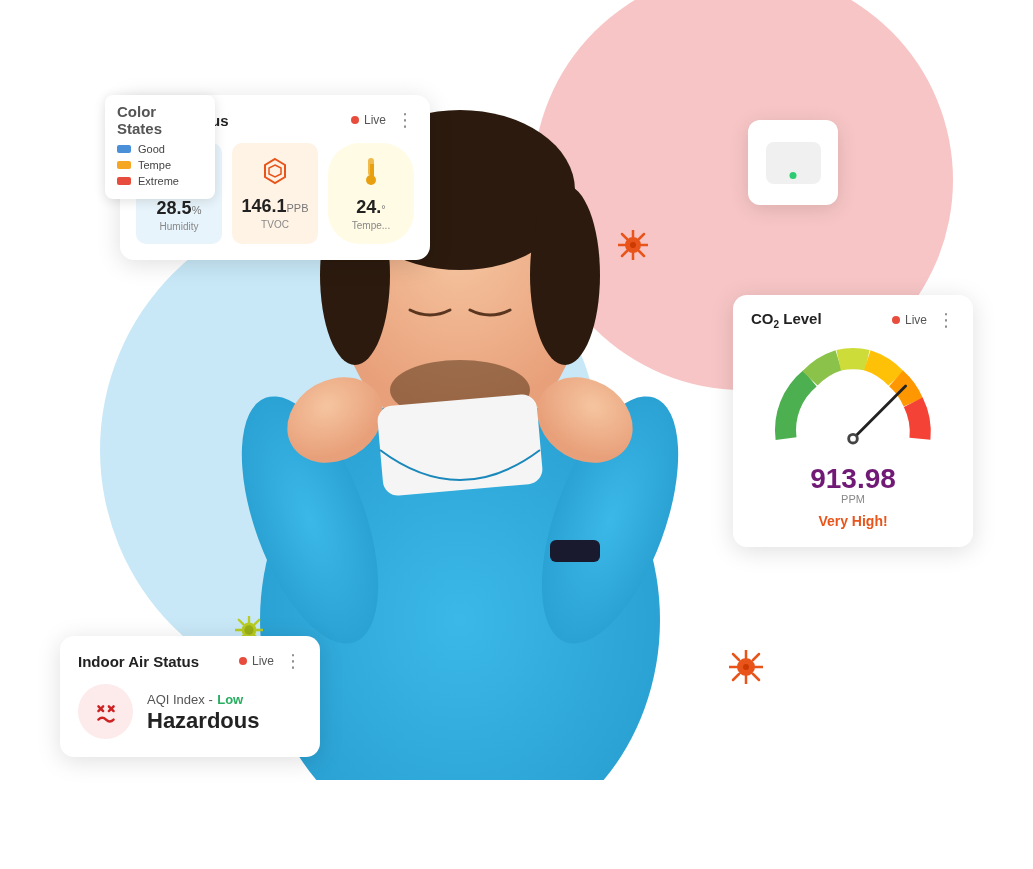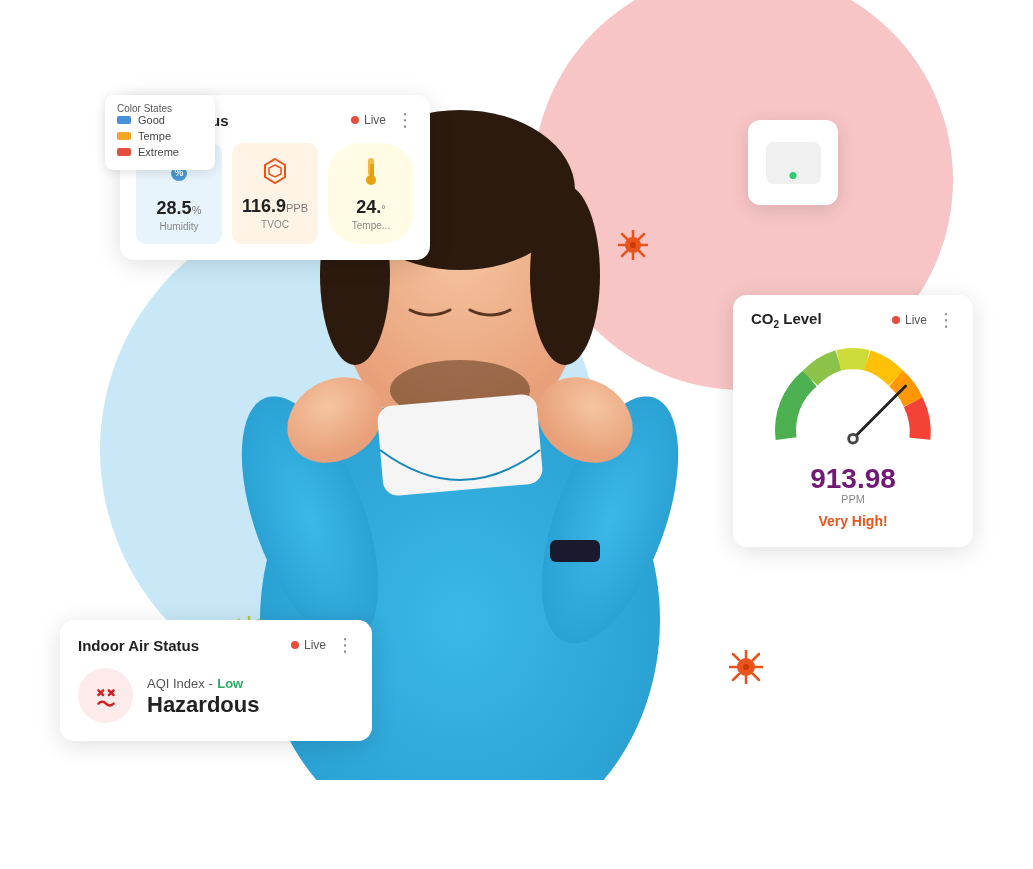--- a/index.html
+++ b/index.html
@@ -144,24 +144,24 @@
       top: 95px;
       left: 105px;
       z-index: 11;
       background: #fff;
       border-radius: 8px;
       padding: 8px 12px;
       box-shadow: 0 2px 12px rgba(0,0,0,0.13);
       width: 110px;
     }
     .color-states-title {
-      font-size: 10px;
-      font-weight: 400;
+      font-size: 15px;
+      font-weight: 700;
       color: #555;
-      margin-bottom: 0;
+      margin-bottom: 6px;
     }
     .color-state-item {
       display: flex;
       align-items: center;
       gap: 7px;
       margin-bottom: 4px;
     }
     .color-swatch {
       width: 14px;
       height: 8px;
@@ -247,28 +247,28 @@
       text-align: center;
       font-size: 14px;
       font-weight: 700;
       color: #e8541a;
       margin-top: 8px;
     }
 
     
     .indoor-air-card {
       position: absolute;
-      bottom: 128px;
+      bottom: 112px;
       left: 60px;
       z-index: 10;
       background: #fff;
       border-radius: 14px;
       padding: 14px 18px 18px;
       box-shadow: 0 4px 24px rgba(0,0,0,0.13);
-      width: 312px;
+      width: 260px;
     }
     .aqi-row {
       display: flex;
       align-items: center;
       gap: 14px;
     }
     .aqi-face {
       width: 55px;
       height: 55px;
       background: #fdeaea;
@@ -446,21 +446,21 @@
     </div>
 
     <div class="metric-tile orange">
       <div class="metric-icon" style="color:#e8541a;">
         <svg width="28" height="28" viewBox="0 0 28 28" fill="none">
           <polygon points="14,2 24,8 24,20 14,26 4,20 4,8" stroke="#e8541a" stroke-width="2" fill="none"></polygon>
           <polygon points="14,8 20,11 20,17 14,20 8,17 8,11" stroke="#e8541a" stroke-width="1.5" fill="none"></polygon>
         </svg>
       </div>
       <div class="metric-value">
-        <span>116.9</span><span class="unit">PPB</span>
+        <span>146.1</span><span class="unit">PPB</span>
       </div>
       <div class="metric-label">TVOC</div>
     </div>
 
     <div class="metric-tile yellow">
       <div class="metric-icon" style="color:#e8a010;">
         <svg width="20" height="30" viewBox="0 0 20 30" fill="none">
           <rect x="7" y="2" width="6" height="18" rx="3" fill="#e8a010" opacity="0.7"></rect>
           <circle cx="10" cy="24" r="5" fill="#e8a010"></circle>
           <rect x="9" y="8" width="4" height="14" fill="#e8a010"></rect>

